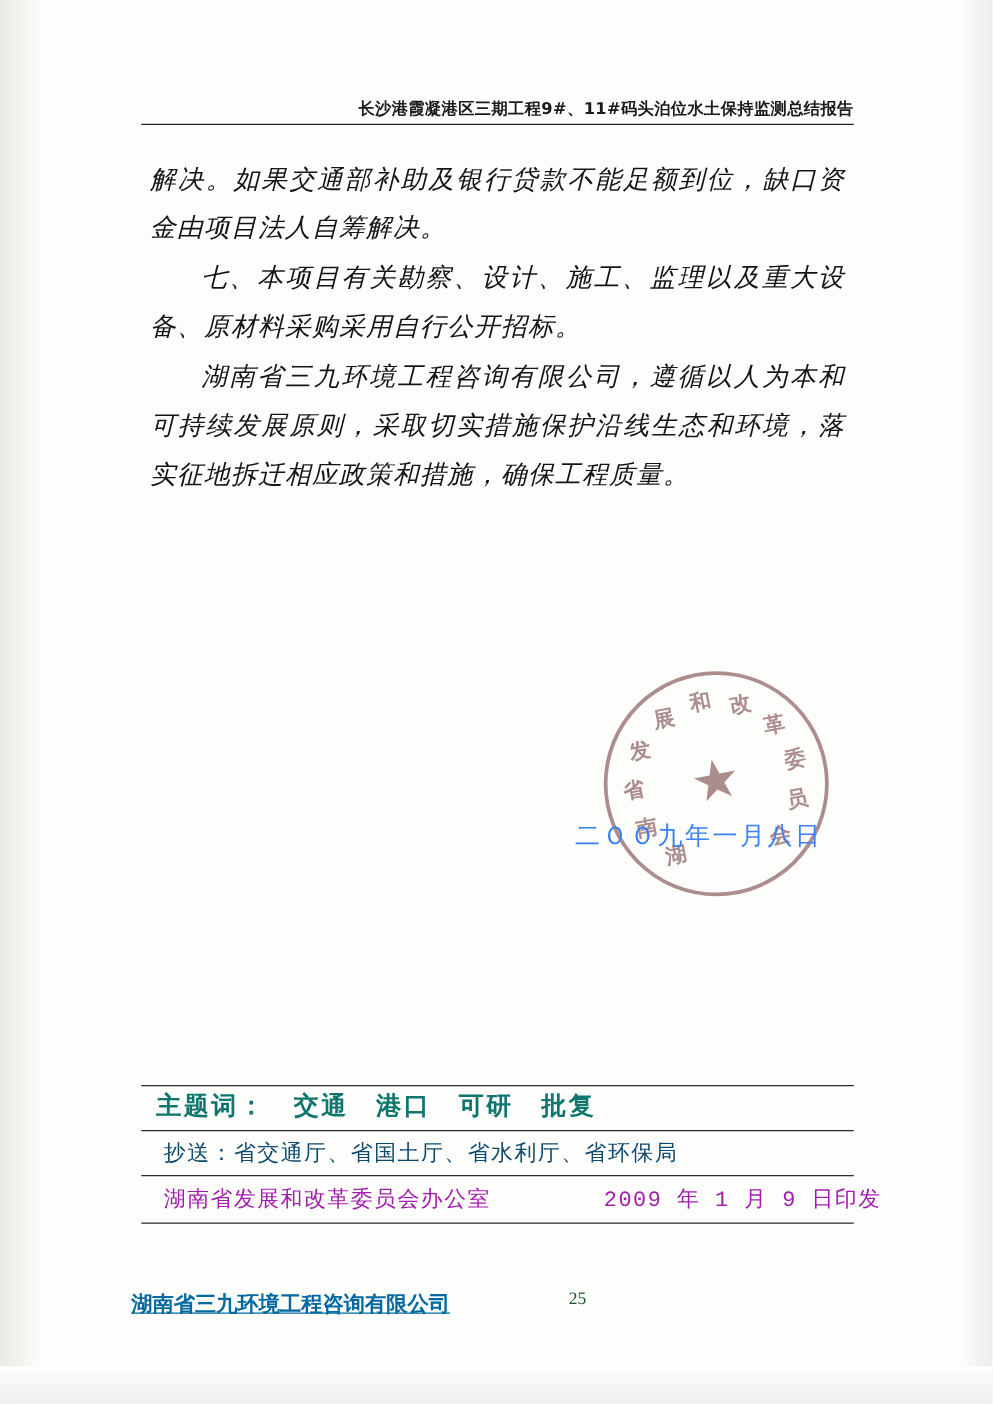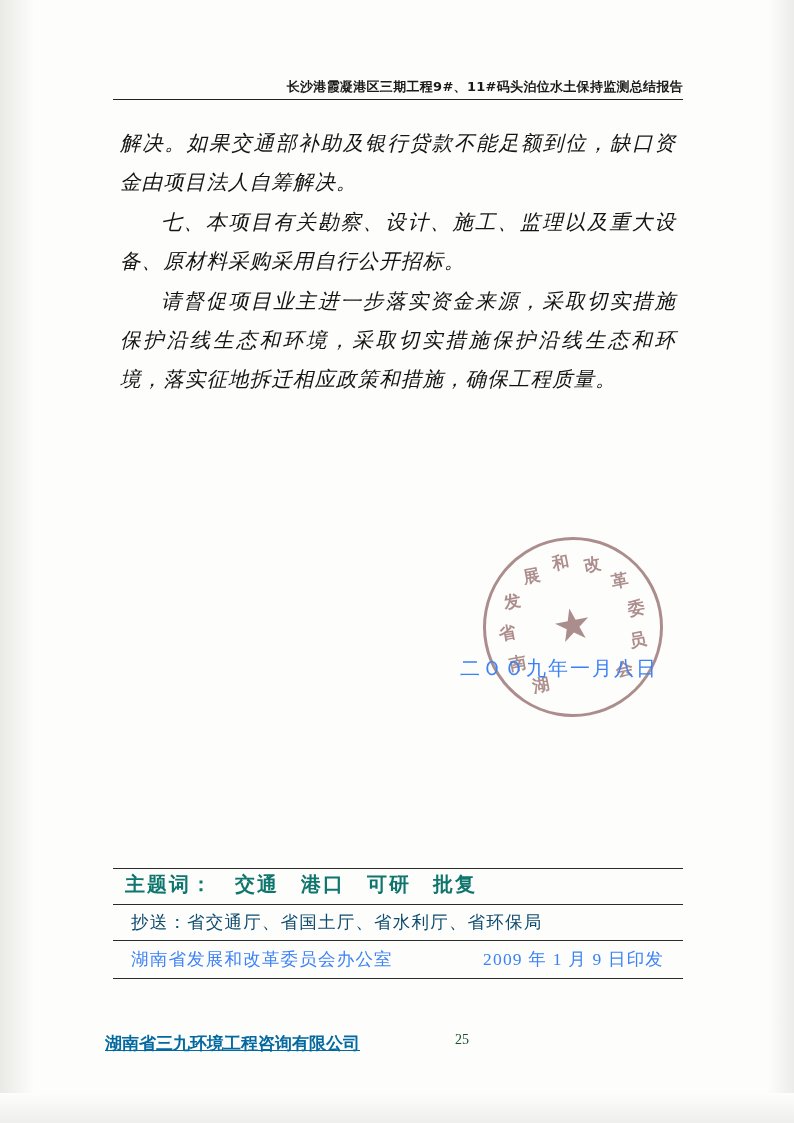--- a/index.html
+++ b/index.html
@@ -178,25 +178,25 @@
   .dist-cc {
     font-family: "DejaVu Serif", "Liberation Serif", serif;
     font-size: 17.5px;
     letter-spacing: 1.2px;
     padding: 5px 0 6px 18px;
     color: #0c4a6e;
     white-space: nowrap;
   }
   .dist-issuer {
     position: relative;
-    font-family: Liberation Serif, serif;
+    font-family: Liberation Mono, monospace;
     font-size: 17.5px;
     letter-spacing: 1.2px;
     padding: 6px 0 7px 18px;
-    color: #3b82f6;
+    color: #a21caf;
     white-space: nowrap;
   }
   .dist-issuer .issue-print-date {
     position: absolute;
     left: 340px;
     top: 6px;
     white-space: nowrap;
     margin-left: 30px;
   }
 
@@ -235,21 +235,21 @@
   <div class="scan-edge-left"></div>
   <div class="scan-edge-right"></div>
   <div class="scan-edge-bottom"></div>
 
   <div class="doc-header">长沙港霞凝港区三期工程9#、11#码头泊位水土保持监测总结报告</div>
   <div class="header-rule"></div>
 
   <div class="body-block">
     <p class="para">解决。如果交通部补助及银行贷款不能足额到位，缺口资金由项目法人自筹解决。</p>
     <p class="para indent">七、本项目有关勘察、设计、施工、监理以及重大设备、原材料采购采用自行公开招标。</p>
-    <p class="para indent">请督促项目业主进一步落实资金来源，采取切实措施保护沿线生态和环境，采取切实措施保护沿线生态和环境，落实征地拆迁相应政策和措施，确保工程质量。</p>
+    <p class="para indent">湖南省三九环境工程咨询有限公司，遵循以人为本和可持续发展原则，采取切实措施保护沿线生态和环境，落实征地拆迁相应政策和措施，确保工程质量。</p>
   </div>
 
   <div class="seal">
     <div class="seal-ring"></div>
     <div class="seal-text" id="seal-ring-text">
         <span style="transform: rotate(-140deg) translate(0px, -66px) rotate(140deg);">湖</span>
         <span style="transform: rotate(-112deg) translate(0px, -66px) rotate(112deg);">南</span>
         <span style="transform: rotate(-84deg) translate(0px, -66px) rotate(84deg);">省</span>
         <span style="transform: rotate(-56deg) translate(0px, -66px) rotate(56deg);">发</span>
         <span style="transform: rotate(-28deg) translate(0px, -66px) rotate(28deg);">展</span>

